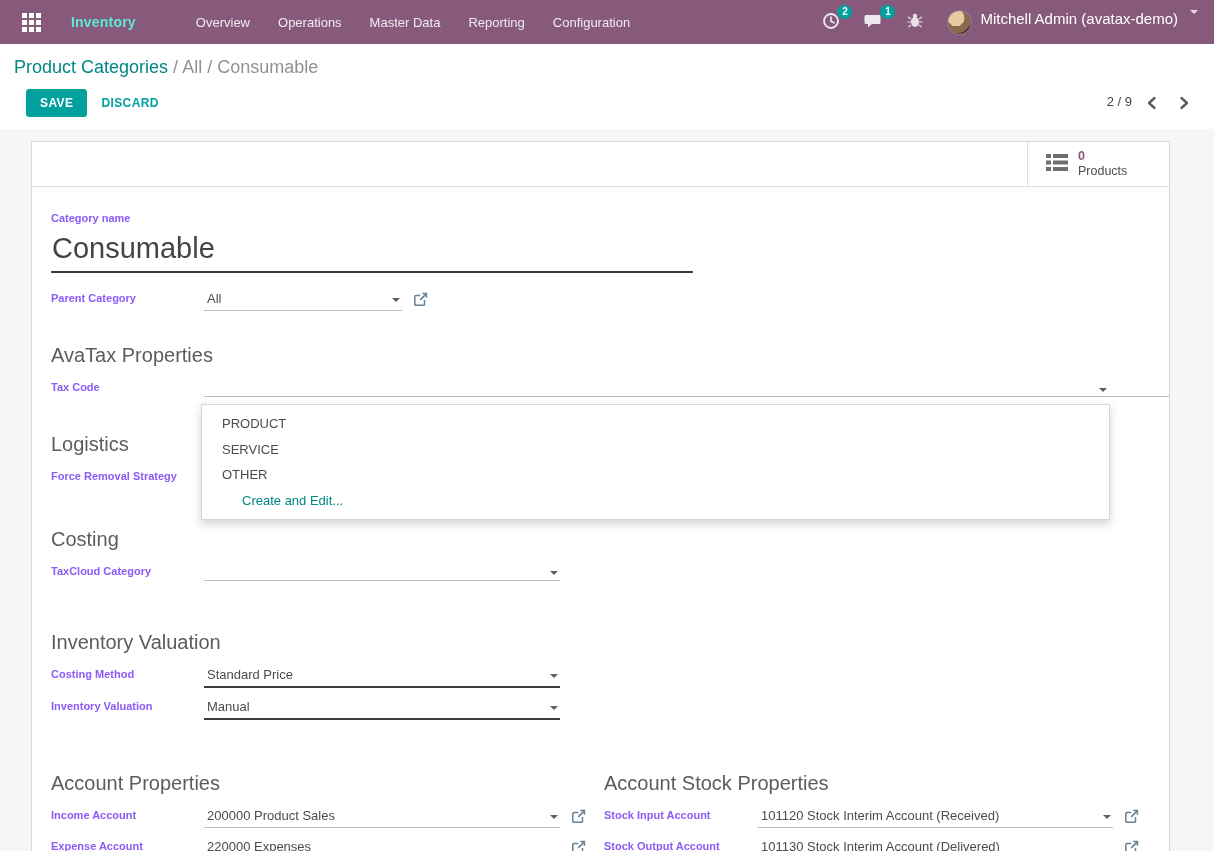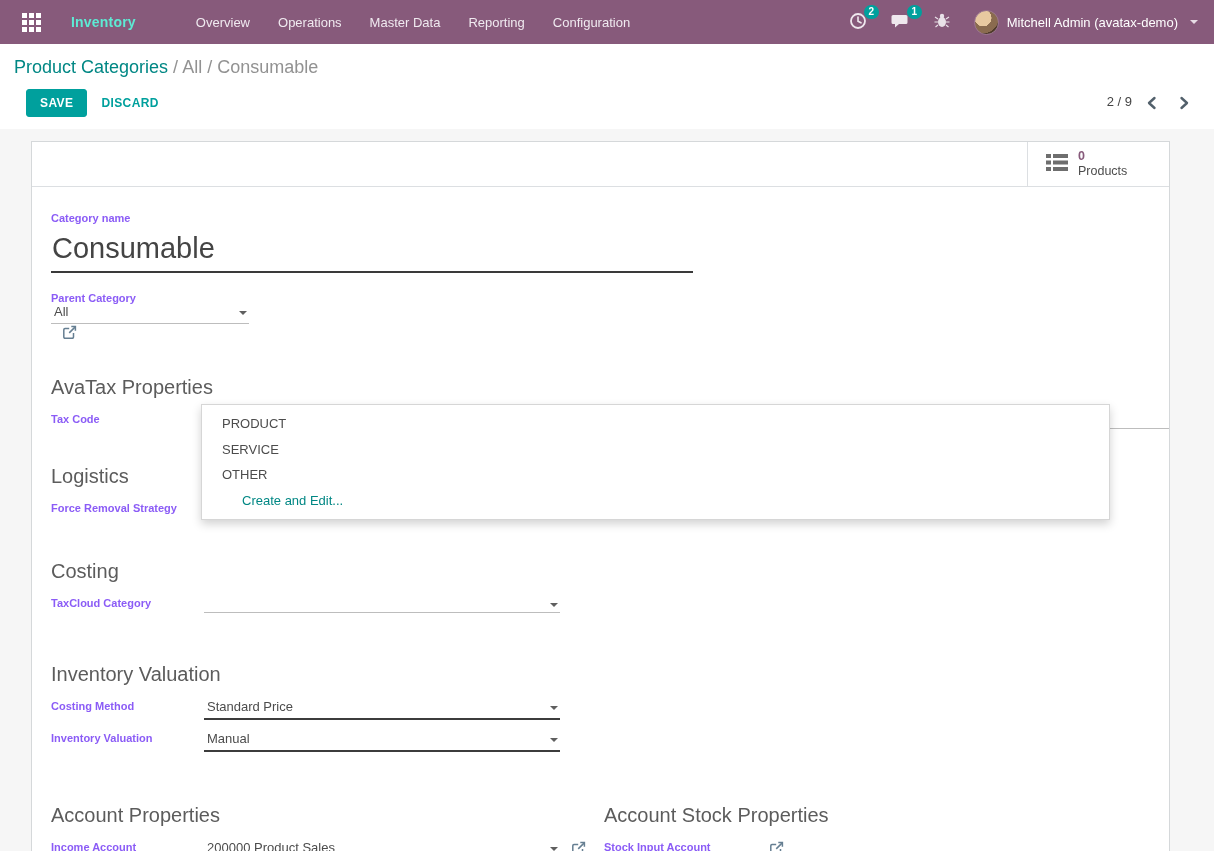--- a/index.html
+++ b/index.html
@@ -11,21 +11,21 @@
   .apps-icon { display:grid; grid-template-columns:repeat(3,5px); grid-template-rows:repeat(3,5px);
                gap:2px; cursor:pointer; margin-left:8px; }
   .apps-icon span { background:#fff; width:5px; height:5px; }
   .brand { color:#5eead4; font-size:14px; font-weight:bold; margin-left:30px; margin-right:46px; letter-spacing:.2px; }
   .nav-menu { display:flex; align-items:center; height:100%; }
   .nav-item { color:#f0eaf0; font-size:13px; padding:0 14px; height:100%; display:flex; align-items:center; cursor:pointer; }
   .systray { margin-left:auto; display:flex; align-items:center; gap:4px; }
   .tray-btn { position:relative; padding:6px 10px; cursor:pointer; display:flex; align-items:center; }
   .tray-badge { position:absolute; top:-1px; right:-2px; background:#00A09D; color:#fff; font-size:10px;
                 line-height:14px; min-width:15px; text-align:center; border-radius:8px; padding:0 3px; font-weight:bold; }
-  .user-menu { display:flex; align-items:center; gap:8px; color:#fff; font-size:13px; margin-left:10px; cursor:pointer; }
+  .user-menu { display:flex; gap:8px; color:#fff; font-size:15px; margin-left:10px; cursor:pointer; }
   .avatar { width:25px; height:25px; border-radius:50%;
             background:radial-gradient(circle at 35% 30%, #e8c9a0 0 38%, #8a6b4f 39% 70%, #4e3a2a 71%); border:1px solid #9c7790; }
   .user-caret { width:0; height:0; border-left:4px solid transparent; border-right:4px solid transparent;
                 border-top:4px solid #e7dce5; margin-left:4px; }
 
   
   .control-panel { background:#fff; padding:13px 16px 13px 14px; }
   .breadcrumb { font-size:18px; }
   .bc-link { color:#008784; cursor:pointer; }
   .bc-muted { color:#929292; }
@@ -58,21 +58,21 @@
   .w-std { width:356px; }
   .caret { position:absolute; right:2px; top:7px; width:0; height:0; border-left:4px solid transparent;
            border-right:4px solid transparent; border-top:4px solid #5f5f5f; }
   .ext-link { margin-left:11px; margin-top:1px; cursor:pointer; flex:none; }
 
   .big-name-label { margin-bottom:7px; }
   .big-name { font-size:29px; color:#444; width:642px; border-bottom:2px solid #3a3a3a;
               padding:0 0 6px 1px; line-height:34px; cursor:text; }
 
   .sec-title { font-size:20px; color:#5c5c5c; font-weight:400; }
-  .mt-name { margin-top:18px;flex-direction:column; }
+  .mt-name { margin-top:18px; }
   .mt-avatax { margin-top:33px; margin-bottom:13px; }
   .mt-taxrow { margin-bottom:0; }
   .field-wide { flex:1; margin-right:-19px; }
   .field-wide .caret { right:62px; top:8px; }
   .mt-logistics { margin-top:36px; margin-bottom:13px; }
   .mt-taxcloud { margin-top:46px; margin-bottom:13px; }
   .mt-valuation { margin-top:50px; margin-bottom:13px; }
   .row-gap { margin-bottom:11px; }
   .mt-accounts { margin-top:52px; }
   .twocol { display:flex; }
@@ -284,20 +284,24 @@
                   <path d="M9.3 1.6h4.1v4.1" fill="none" stroke="#667f92" stroke-width="1.5"></path>
                   <path d="M13 2.1 7.2 7.9" fill="none" stroke="#667f92" stroke-width="1.5"></path>
                 </svg>
             </span>
           </div>
         </div>
         <div class="col-right">
           <div class="sec-title col-title">Account Stock Properties</div>
           <div class="frow row-gap">
             <div class="flabel">Stock Input Account</div>
+            <div class="finput w-right">
+              <span>101120 Stock Interim Account (Received)</span>
+              <span class="caret"></span>
+            </div>
             <span class="ext-link">
               <svg width="15" height="15" viewBox="0 0 15 15">
                   <path d="M11.5 8v4a1.2 1.2 0 0 1-1.2 1.2H3A1.2 1.2 0 0 1 1.8 12V4.7A1.2 1.2 0 0 1 3 3.5h4.2" fill="none" stroke="#667f92" stroke-width="1.5"></path>
                   <path d="M9.3 1.6h4.1v4.1" fill="none" stroke="#667f92" stroke-width="1.5"></path>
                   <path d="M13 2.1 7.2 7.9" fill="none" stroke="#667f92" stroke-width="1.5"></path>
                 </svg>
             </span>
           </div>
           <div class="frow">
             <div class="flabel">Stock Output Account</div>

